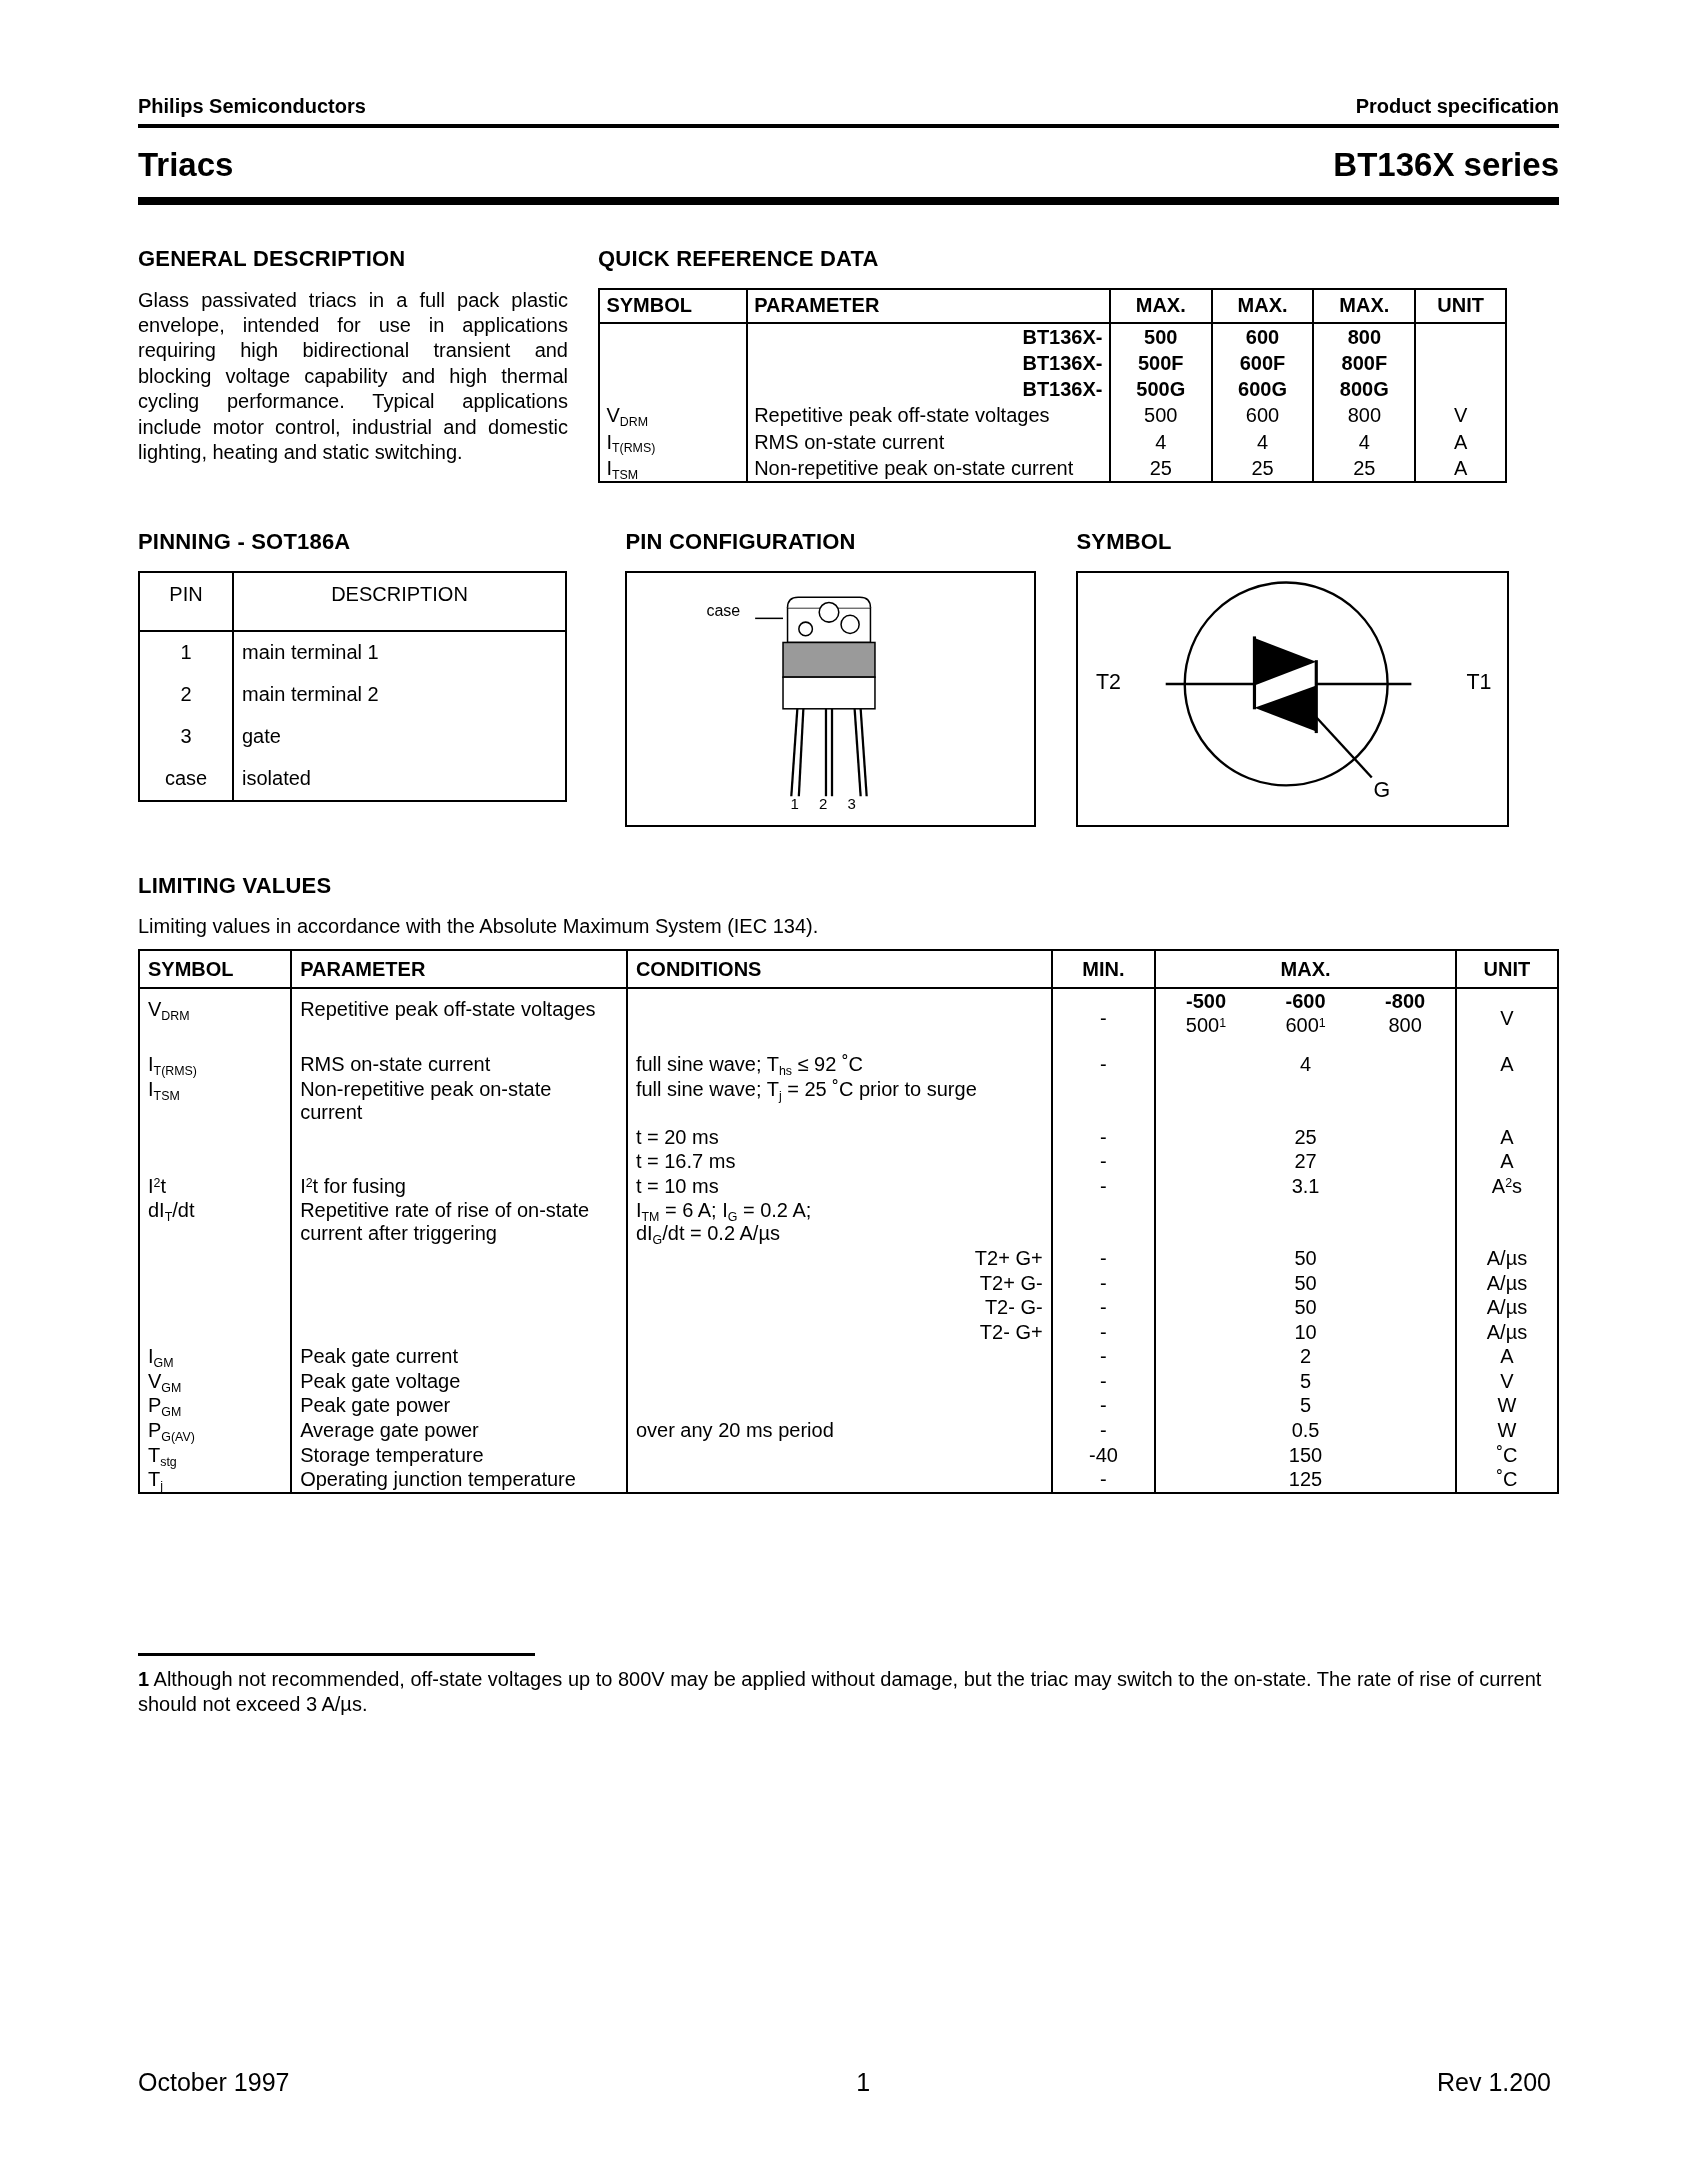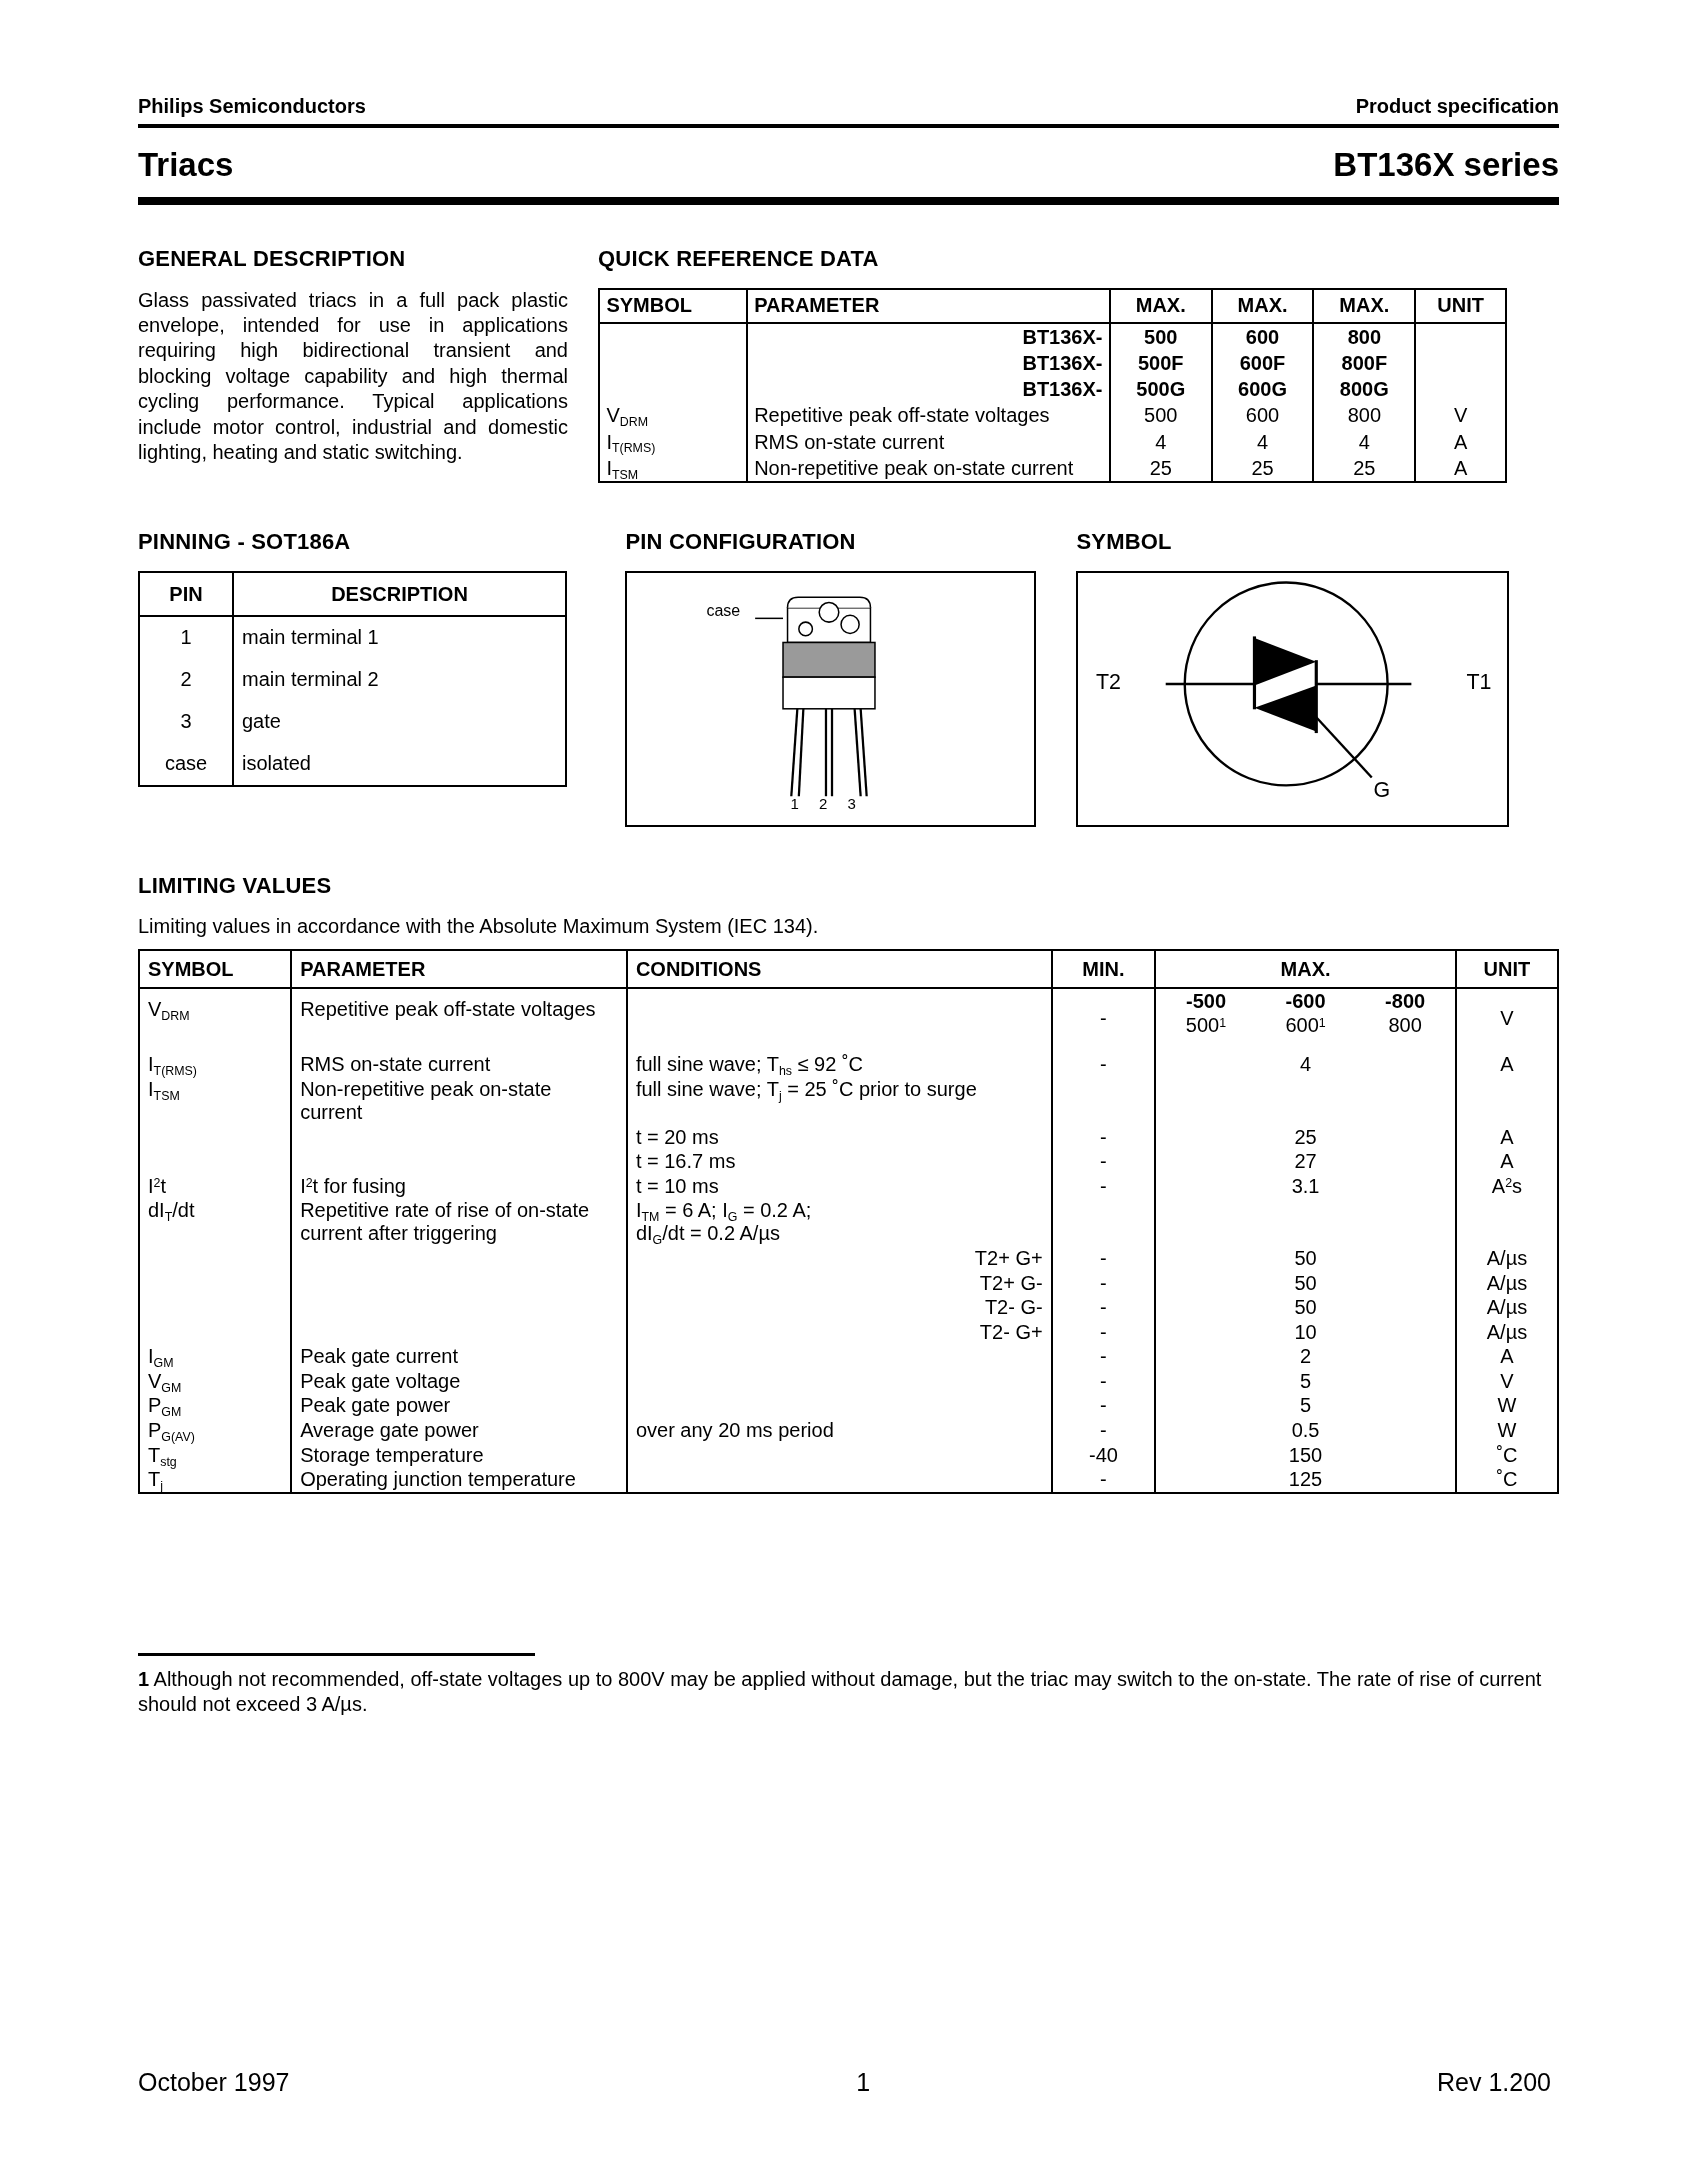--- a/index.html
+++ b/index.html
@@ -125,24 +125,24 @@
   .b2 { width: 411px; margin-left: 25.4px;}
   .b3 { flex: 1; margin-left: 40px;}
 
   .pintable {
     border: 2.4px solid #000;
     width: 429px;
     margin-top: 8px;
   }
   .pintable td { padding: 9.5px 8px; font-size: 20px;}
   .pintable .ph td {
-    font-weight: bold;
+    font-weight: normal;
     text-align: center;
     border-bottom: 2.4px solid #000;
-    padding-bottom: 9px;
+    padding-bottom: 24px;
   }
   .pintable td.pn { width: 76px; text-align: center; border-right: 2.4px solid #000;}
   .pintable .ph td.pn { border-right: 2.4px solid #000;}
 
   .figbox {
     border: 2.4px solid #000;
     height: 252px;
     position: relative;
     margin-top: 8px;
   }

